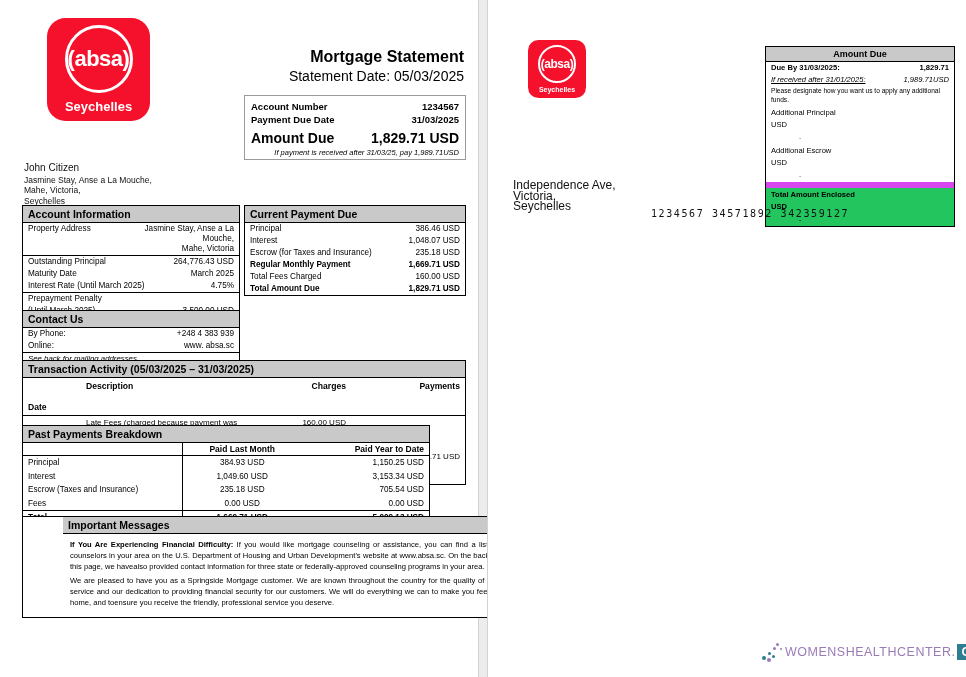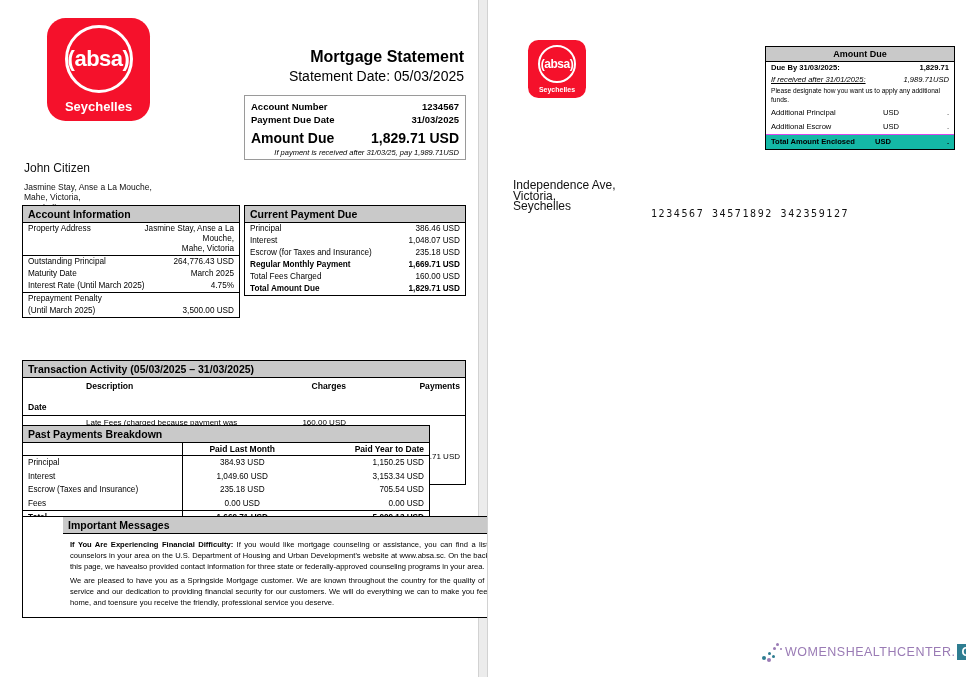--- a/index.html
+++ b/index.html
@@ -66,21 +66,21 @@
     position: absolute; left: 244px; top: 95px; width: 222px;
     border: 1px solid #9a9a9a; box-sizing: border-box;
     padding: 4px 6px 2px 6px;
   }
   .summary-row { display: flex; justify-content: space-between; font-size: 9.5px; font-weight: bold; line-height: 13px; gap: 36px; }
   .summary-row-big { display: flex; justify-content: space-between; font-size: 14px; font-weight: bold; margin-top: 4px; }
   .summary-note { font-size: 7.5px; font-style: italic; text-align: right; margin-top: 2px; }
 
   
   .addressee { position: absolute; left: 24px; top: 163px; font-size: 8.5px; line-height: 10.5px; color: #111; }
-  .addressee .name { font-size: 12px; margin-bottom: 8px; }
+  .addressee .name { font-size: 10px; margin-bottom: 1px; }
 
   
   .panel { border: 1px solid #000; box-sizing: border-box; background: #fff; }
   .panel-head {
     background: #c9c9c9; border-bottom: 1px solid #000;
     font-size: 10.5px; font-weight: bold; padding: 2px 5px; color: #000;
   }
   .kv { display: flex; justify-content: space-between; font-size: 8.2px; padding: 1px 5px; line-height: 10px; }
   .kv.bold { font-weight: bold; }
   .kv .v { text-align: right; white-space: pre-line; }
@@ -119,25 +119,25 @@
   .stub {
     position: absolute; left: 765px; top: 46px; width: 190px;
     border: 1px solid #000; box-sizing: border-box; background: #fff;
   }
   .stub-head { background: #c9c9c9; border-bottom: 1px solid #000; text-align: center; font-size: 9px; font-weight: bold; padding: 2px 0; }
   .stub-row { display: flex; justify-content: space-between; font-size: 7.6px; padding: 1px 5px; line-height: 10px; }
   .stub-row.bold { font-weight: bold; gap: 6px; }
   .stub-row.ital { font-style: italic; }
   .stub-row.ital .k { text-decoration: underline; }
   .stub-note { font-size: 6.6px; padding: 1px 5px 2px 5px; line-height: 8.5px; }
-  .stub-grid { display: flex; font-size: 7.6px; padding: 1px 5px; line-height: 12px; }
+  .stub-grid { display: flex; font-size: 7.6px; padding: 1px 5px; line-height: 12px; flex-direction: column; }
   .sg-label { flex: 1; }
   .sg-usd { width: 36px; flex: none; }
   .sg-dot { width: 30px; flex: none; text-align: right; }
-  .stub-total { background: #14b8a6; border-top: 1px solid #d946ef; font-weight: bold; gap: 8px; }
+  .stub-total { background: #22c55e; border-top: 6px solid #d946ef; font-weight: bold; }
 
   .remit-address { position: absolute; left: 513px; top: 180px; font-size: 12px; line-height: 10.5px; color: #111; }
   .micr {
     position: absolute; left: 651px; top: 208px;
     font-family: "DejaVu Sans Mono", monospace;
     font-size: 10px; letter-spacing: 1.6px; color: #111;
   }
 
   
   .watermark { position: absolute; left: 762px; top: 642px; display: flex; align-items: center; }
@@ -241,20 +241,32 @@
       <div class="kv">
         <span>Total Fees Charged</span>
         <span class="v">160.00 USD</span>
       </div>
       <div class="kv bold">
         <span>Total Amount Due</span>
         <span class="v">1,829.71 USD</span>
       </div>
     </div>
 
+    <div class="panel" id="contact-us">
+      <div class="panel-head">Contact Us</div>
+      <div class="kv">
+        <span>By Phone:</span>
+        <span class="v">+248 4 383 939</span>
+      </div>
+      <div class="kv">
+        <span>Online:</span>
+        <span class="v">www. absa.sc</span>
+      </div>
+      <div class="contact-note">See back for mailing addresses</div>
+    </div>
 
     <div class="panel" id="transactions">
       <div class="panel-head">Transaction Activity (05/03/2025 – 31/03/2025)</div>
       <div class="tx-head-row">
         <span class="c-date">Date</span>
         <span class="c-desc">Description</span>
         <span class="c-chg">Charges</span>
         <span class="c-pay">Payments</span>
       </div>
       <div class="tx-row">

